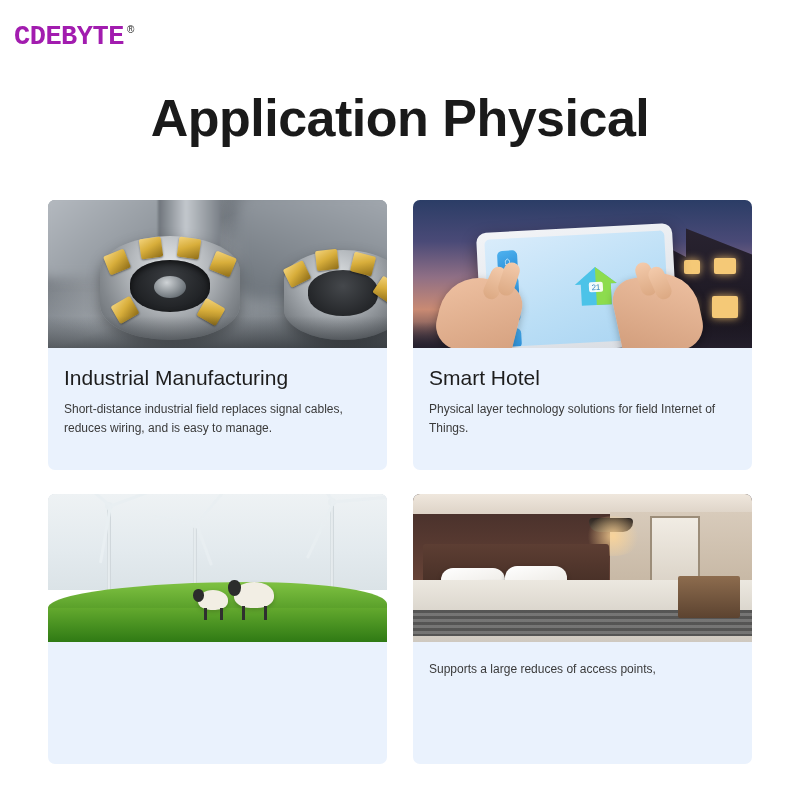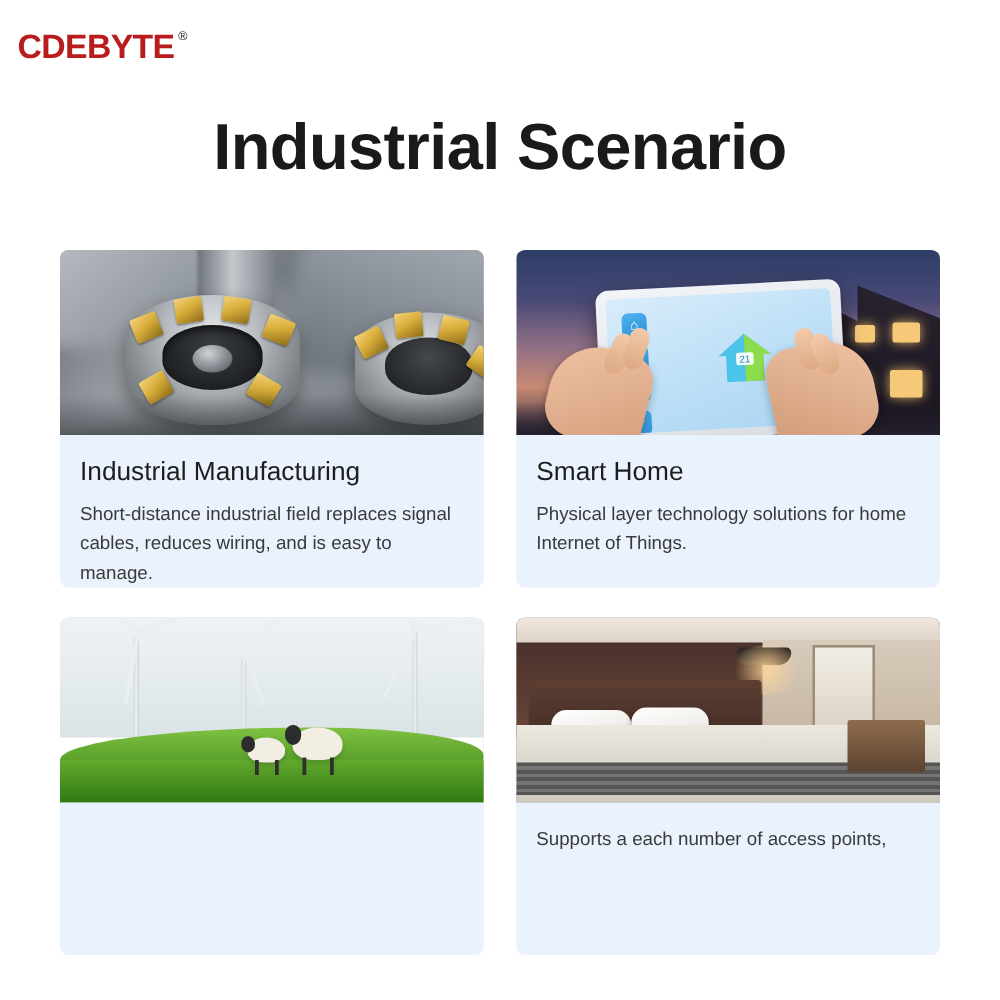--- a/index.html
+++ b/index.html
@@ -24,23 +24,23 @@
     position: absolute;
     left: 14px;
     top: 24px;
     display: flex;
     align-items: flex-start;
   }
   .brand-name {
     font-size: 27px;
     font-weight: bold;
     letter-spacing: -0.5px;
-    color: #b91c1c;
+    color: #a21caf;
     line-height: 1;
-    font-family: Liberation Sans, sans-serif;
+    font-family: Liberation Mono, monospace;
   }
   .brand-reg {
     font-size: 10px;
     color: #1a1a1a;
     margin-left: 3px;
     margin-top: 1px;
     line-height: 1;
   }
 
   
@@ -88,21 +88,21 @@
   .card-body {
     padding: 18px 16px 0 16px;
   }
   .card-title {
     font-size: 21px;
     color: #1d1d1d;
     line-height: 1.1;
     margin-bottom: 11px;
   }
   .card-desc {
-    font-size: 15px;
+    font-size: 12px;
     color: #3a3a3a;
     line-height: 1.55;
     max-width: 312px;
   }
 
   
   .img-industrial {
     position: absolute;
     inset: 0;
     background:
@@ -386,21 +386,21 @@
 </head>
 <body>
 
 <div class="page">
 
   <div class="brand">
     <span class="brand-name">CDEBYTE</span>
     <span class="brand-reg">®</span>
   </div>
 
-  <div class="page-title">Industrial Scenario</div>
+  <div class="page-title">Application Physical</div>
 
   <div class="grid">
 
     <div class="card">
       <div class="card-media">
         <div class="img-industrial">
           <div class="mc-blurbg1"></div>
           <div class="mc-blurbg2"></div>
           <div class="mc-rod"></div>
           <div class="mc-head">
@@ -456,22 +456,22 @@
 
           <div class="sh-hand-l"></div>
           <div class="sh-finger" style="left:74px; top:66px; transform:rotate(24deg);"></div>
           <div class="sh-finger" style="left:88px; top:62px; transform:rotate(18deg);"></div>
           <div class="sh-hand-r"></div>
           <div class="sh-finger" style="right:98px; top:62px; transform:rotate(-18deg);"></div>
           <div class="sh-finger" style="right:84px; top:66px; transform:rotate(-24deg);"></div>
         </div>
       </div>
       <div class="card-body">
-        <div class="card-title">Smart Home</div>
-        <div class="card-desc">Physical layer technology solutions for home Internet of Things.</div>
+        <div class="card-title">Smart Hotel</div>
+        <div class="card-desc">Physical layer technology solutions for field Internet of Things.</div>
       </div>
     </div>
 
     <div class="card">
       <div class="card-media">
         <div class="img-farm">
           <div class="farm-sky"></div>
 
           <div class="turbine" style="left:16px; top:8px; width:90px; height:130px;">
             <div class="mast" style="height:126px;"></div>
@@ -523,18 +523,18 @@
           <div class="ht-headboard"></div>
           <div class="ht-pillow" style="left:28px; top:74px; width:64px; height:34px;"></div>
           <div class="ht-pillow" style="left:92px; top:72px; width:62px; height:34px;"></div>
           <div class="ht-pillow" style="left:58px; top:88px; width:46px; height:26px; background:linear-gradient(165deg,#e0703b,#b4532a);"></div>
           <div class="ht-bed"></div>
           <div class="ht-runner"></div>
           <div class="ht-nightstand"></div>
         </div>
       </div>
       <div class="card-body">
-        <div class="card-desc">Supports a each number of access points,</div>
+        <div class="card-desc">Supports a large reduces of access points,</div>
       </div>
     </div>
 
   </div>
 </div>
 
 </body></html>

